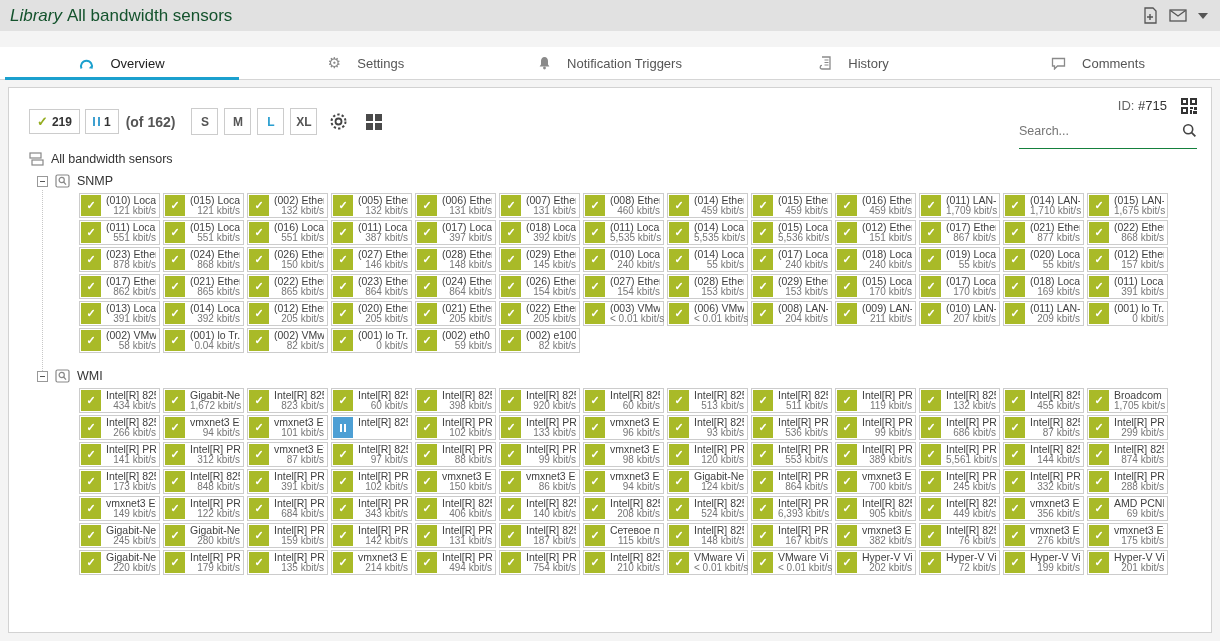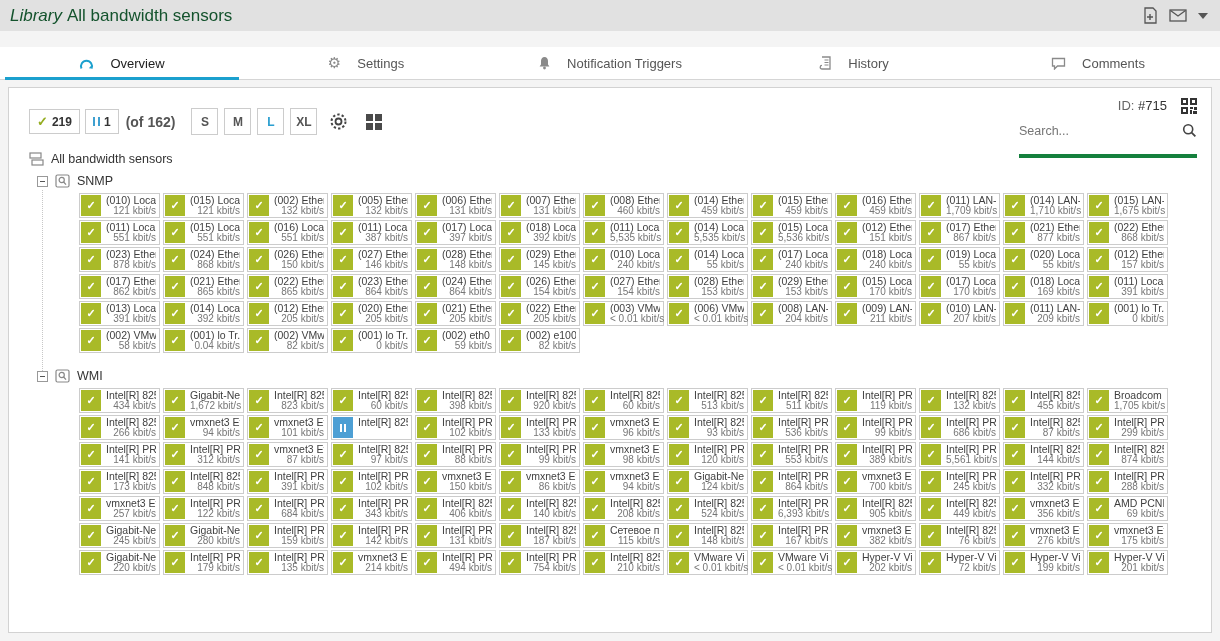--- a/index.html
+++ b/index.html
@@ -30,21 +30,21 @@
   .pbars-blue{display:inline-block;width:7px;height:9px;border-left:2.5px solid #3fa0d0;border-right:2.5px solid #3fa0d0}
   .ofcount{font-size:14px;font-weight:bold;color:#555;margin:0 0 0 2px}
   .szbtn{width:27px;height:27px;border:1px solid #ccc;background:#fff;display:flex;align-items:center;justify-content:center;font-size:12px;font-weight:bold;color:#555;margin-left:6px;cursor:pointer}
   .szbtn.active{color:#2b9fd0}
   .iconbtn{width:27px;height:27px;border:none;background:#fff;display:flex;align-items:center;justify-content:center;margin-left:8px;cursor:pointer}
   .tiles-ico{display:grid;grid-template-columns:7px 7px;grid-template-rows:7px 7px;gap:2px}
   .tiles-ico span{background:#4a4a4a}
   .rightcluster{position:absolute;right:14px;top:10px;display:flex;flex-direction:column;align-items:flex-end}
   .idrow{display:flex;align-items:flex-start;gap:14px;font-size:13px}
   .idrow .idlab{color:#666}.idrow .idval{color:#333}
-  .searchrow{display:flex;align-items:center;border-bottom:4px solid #15803d;width:178px;margin-top:9px;padding-bottom:16px}
+  .searchrow{display:flex;align-items:center;border-bottom:1px solid #15803d;width:178px;margin-top:9px;padding-bottom:10px}
   .searchrow input{border:none;outline:none;flex:1;font-size:12.5px;color:#555;font-family:"Liberation Sans",sans-serif;background:transparent}
 
   
   .tree{padding:8px 0 0 20px}
   .rootrow{display:flex;align-items:center;gap:7px;font-size:12.5px;color:#333;margin-bottom:8px}
   .group{position:relative;margin-left:8px}
   .group:not(:last-child)::before{content:"";position:absolute;left:5px;top:16px;bottom:-16px;border-left:1px dotted #c7c7c7}
   .grouprow{display:flex;align-items:center;gap:7px;font-size:12.5px;color:#333;margin:6px 0 5px 0;position:relative;z-index:1}
   .cbox{width:11px;height:11px;border:1px solid #999;background:#fff;position:relative;cursor:pointer}
   .cbox::after{content:"";position:absolute;left:2px;right:2px;top:4px;border-top:1px solid #555}
@@ -1077,21 +1077,21 @@
               <span class="st up">✓</span>
               <span class="tc">
                 <span class="tl">Intel[R] PR...</span>
                 <span class="tv">288 kbit/s</span>
               </span>
             </div>
             <div class="tile">
               <span class="st up">✓</span>
               <span class="tc">
                 <span class="tl">vmxnet3 Et...</span>
-                <span class="tv">257 kbit/s</span>
+                <span class="tv">149 kbit/s</span>
               </span>
             </div>
             <div class="tile">
               <span class="st up">✓</span>
               <span class="tc">
                 <span class="tl">Intel[R] PR...</span>
                 <span class="tv">122 kbit/s</span>
               </span>
             </div>
             <div class="tile">

